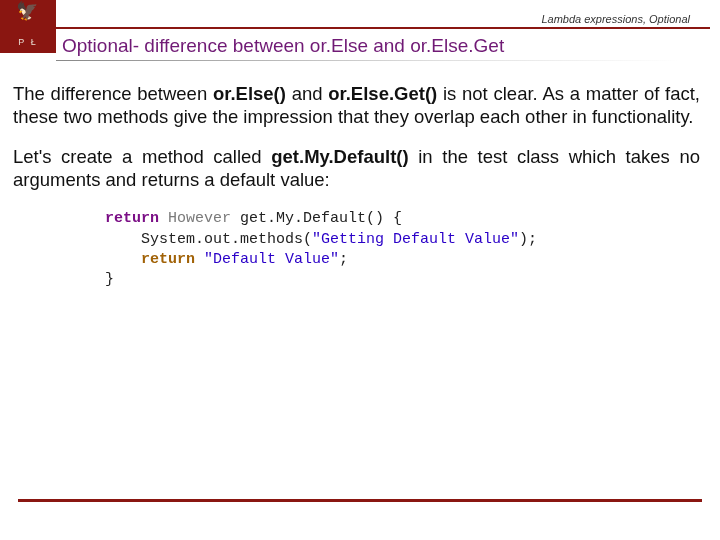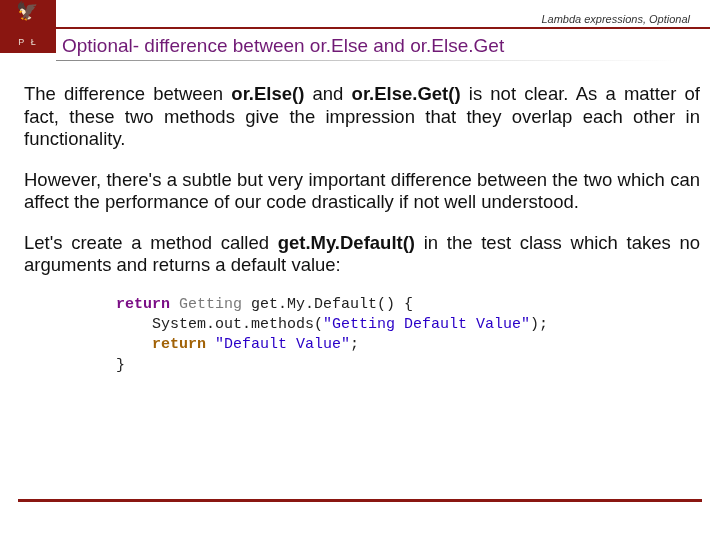--- a/index.html
+++ b/index.html
@@ -40,21 +40,21 @@
     color: #701a75;
     padding: 6px 0 0 6px;
     flex: 1;
   }
   .title-underline {
     height: 1px;
     background: linear-gradient(to right, #888, #ddd 60%, transparent);
     margin: 3px 40px 0 56px;
   }
   .content {
-    padding: 22px 20px 0 24px;
+    padding: 22px 20px 0 13px;
     font-size: 18.5px;
     line-height: 1.22;
     color: #111;
     text-align: justify;
   }
   .content p { margin-bottom: 18px; }
   .content b { font-weight: bold; }
   .code-block {
     font-family: "Courier New", monospace;
     font-size: 15px;
@@ -87,24 +87,23 @@
     <div class="logo-letters">P   Ł</div>
   </div>
   <div class="slide-title">Optional- difference between or.Else and or.Else.Get</div>
 </div>
 <div class="title-underline"></div>
 
 <div class="content">
   <p>
     <span>The difference between </span><b>or.Else()</b><span> and </span><b>or.Else.Get()</b><span> is not clear. As a matter of fact, these two methods give the impression that they overlap each other in functionality.</span>
   </p>
-  <p>However, there's a subtle but very important difference between the two which can affect the performance of our code drastically if not well understood.</p>
   <p>
     <span>Let's create a method called </span><b>get.My.Default()</b><span> in the test class which takes no arguments and returns a default value:</span>
   </p>
 
-  <div class="code-block"><span class="kw-pub">return</span> <span class="type">Getting</span> <span class="method">get.My.Default()</span><span class="plain"> {</span>
+  <div class="code-block"><span class="kw-pub">return</span> <span class="type">However</span> <span class="method">get.My.Default()</span><span class="plain"> {</span>
 <span class="plain">    System.out.methods(</span><span class="str">"Getting Default Value"</span><span class="plain">);</span>
 <span class="kw-ret">    return</span><span class="str"> "Default Value"</span><span class="plain">;</span>
 <span class="plain">}</span></div>
 </div>
 
 <div class="footer-rule"></div>
 
 </body></html>

